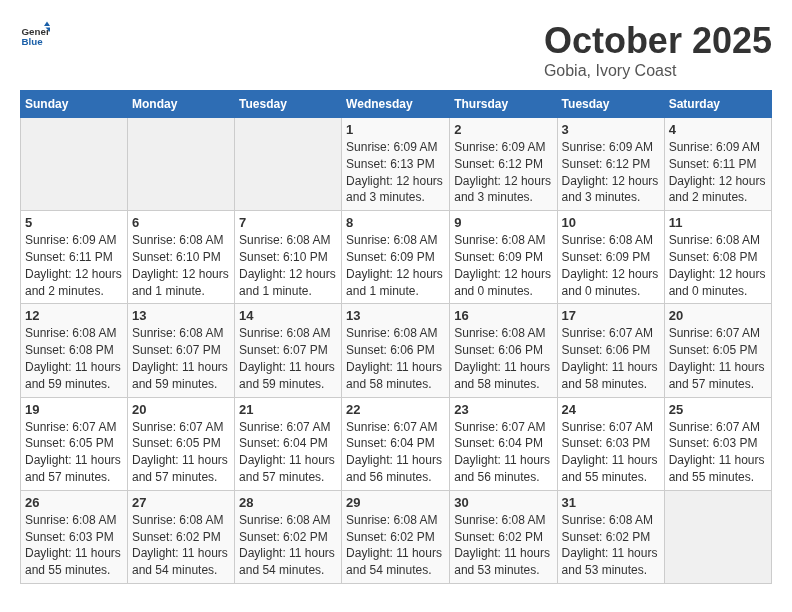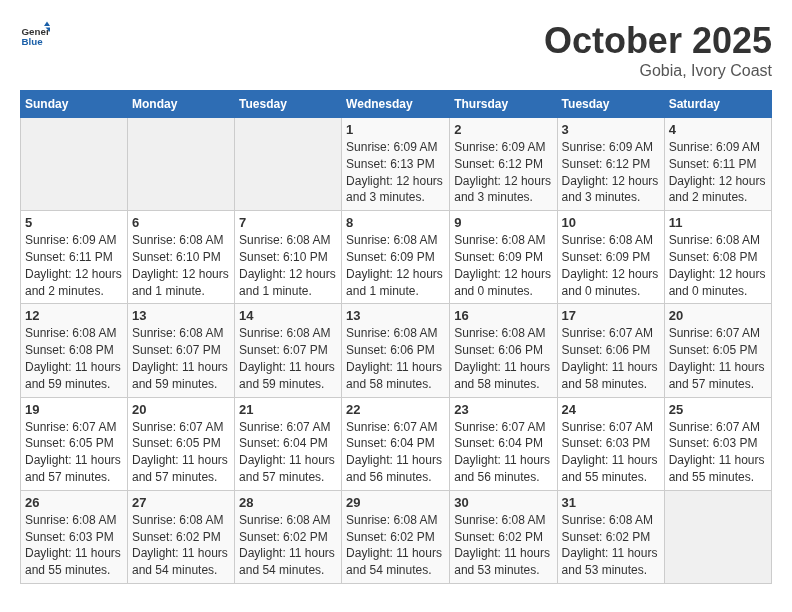--- a/index.html
+++ b/index.html
@@ -22,21 +22,20 @@
       font-size: 18px;
       font-weight: bold;
       color: #1a5fa8;
     }
     .logo-icon {
       width: 30px;
       height: 30px;
       margin-right: 4px;
     }
     .title-area {
-      text-align: right;
     }
     .month-title {
       font-size: 36px;
       font-weight: bold;
       color: #333;
     }
     .subtitle {
       font-size: 16px;
       color: #555;
     }

